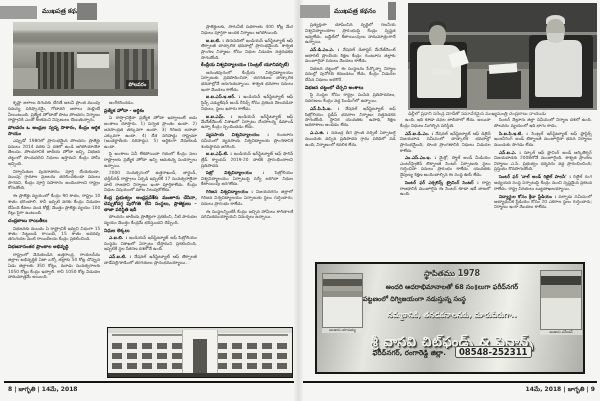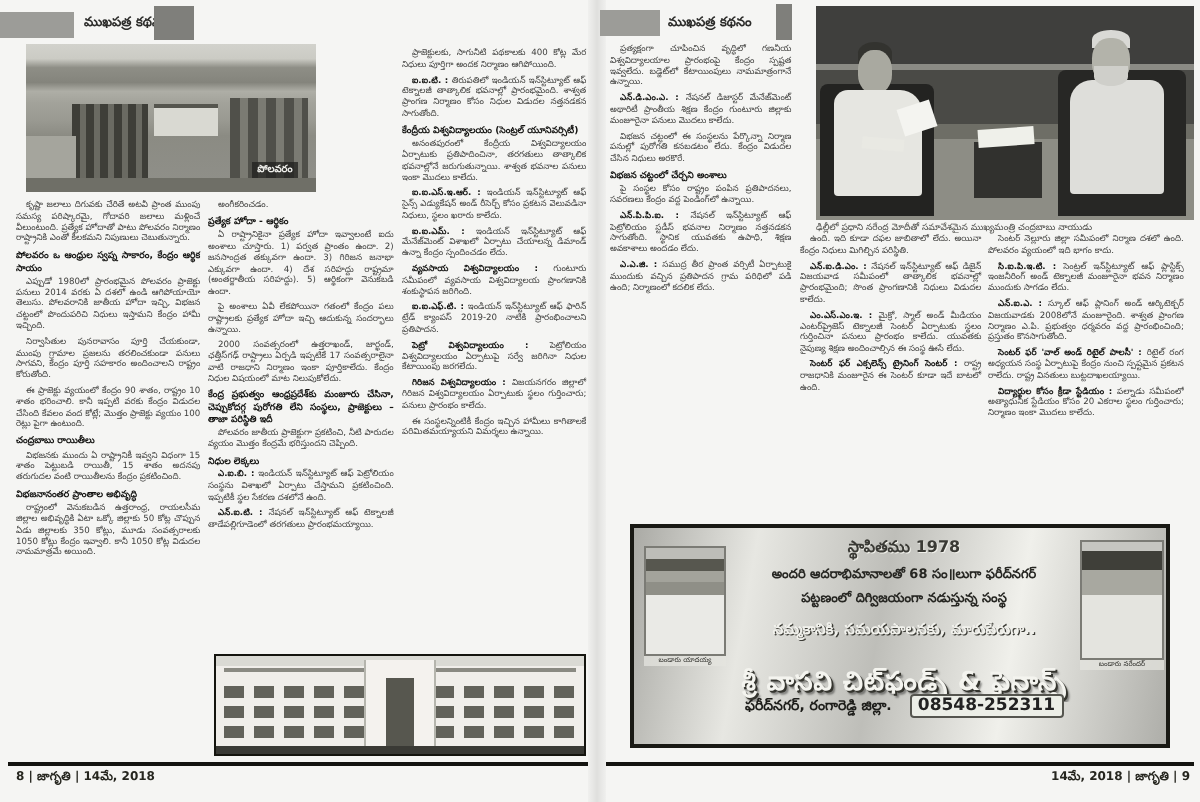--- a/index.html
+++ b/index.html
@@ -78,21 +78,21 @@
   #adpR { left:223px; top:6px; width:42px; height:60px;
           background:linear-gradient(180deg,#c6c6c1 0 8%,#3f3f39 8% 24%,#a8a8a0 24% 46%,#e4e4df 46% 100%); }
   .ad-pcap { position:absolute; font-size:3.5px; color:#2e2e2a; background:rgba(228,228,223,.75);
              text-align:center; white-space:nowrap; overflow:hidden; }
   #adcL { left:5px; top:64px; width:41px; }
   #adcR { left:223px; top:66px; width:42px; }
   .ad-est { position:absolute; left:50px; top:5px; width:170px; text-align:center; font-weight:bold;
             font-size:8px; color:#3a3a35; text-shadow:.5px .5px 0 #f0f0ea; }
   .ad-l1 { position:absolute; left:46px; top:19px; width:178px; text-align:center; font-weight:bold;
            font-size:6.5px; color:#262622; }
-  .ad-l2 { position:absolute; left:46px; top:31px; width:178px; text-align:center; font-weight:bold;
+  .ad-l2 { position:absolute; left:46px; top:31px; width:178px; text-align:left; font-weight:bold;
            font-size:6.5px; color:#262622; }
   .ad-tag { position:absolute; left:12px; top:46px; width:246px; text-align:center; font-weight:bold;
             font-size:7.5px; color:#f1f1ec; text-shadow:.7px .7px 0 #3c3c36; white-space:nowrap; overflow:hidden; }
   .ad-title { position:absolute; left:4px; top:58px; width:262px; text-align:center; font-weight:bold;
               font-size:13px; letter-spacing:.5px; color:#f4f4ef; white-space:nowrap; overflow:hidden;
               text-shadow:1px 1px 0 #35352f, 1.8px 1.8px 1px rgba(0,0,0,.4);margin-top:12px; }
   .ad-bottom { position:absolute; left:4px; top:76px; width:262px; text-align:center; }
   .ad-addr { font-weight:bold; font-size:7px; color:#1d1d1a; }
   .ad-phone { font-weight:bold; font-size:8.5px; color:#222; background:#eceee7; border:1px solid #55554f;
               border-radius:2px; padding:0 3px; margin-left:4px; }
@@ -214,21 +214,21 @@
     </div>
 
   <div id="ad">
     <div class="ad-port" id="adpL"></div>
     <div class="ad-port" id="adpR"></div>
     <div class="ad-pcap" id="adcL">బండారు యాదయ్య</div>
     <div class="ad-pcap" id="adcR">బండారు నరేందర్</div>
     <div class="ad-est">స్థాపితము 1978</div>
     <div class="ad-l1">అందరి ఆదరాభిమానాలతో 68 సం॥లుగా ఫరీద్‌నగర్</div>
     <div class="ad-l2">పట్టణంలో దిగ్విజయంగా నడుస్తున్న సంస్థ</div>
-    <div class="ad-tag">నమ్మకానికి, సమయపాలనకు, మారుపేరుగా..</div>
+    <div class="ad-tag">నమ్మకానికి, తనడకనాలనకు, మారుపేరుగా..</div>
     <div class="ad-title">శ్రీ వాసవి చిట్‌ఫండ్స్ &amp; ఫైనాన్స్</div>
     <div class="ad-bottom">
       <span class="ad-addr">ఫరీద్‌నగర్, రంగారెడ్డి జిల్లా.</span>
       <span class="ad-phone">08548-252311</span>
     </div>
   </div>
 
   <div class="rule" style="left:4px;width:290px;"></div>
   <div class="rule" style="left:303px;width:294px;"></div>
   <div class="foot" style="left:8px;">8 | జాగృతి | 14మే, 2018</div>

